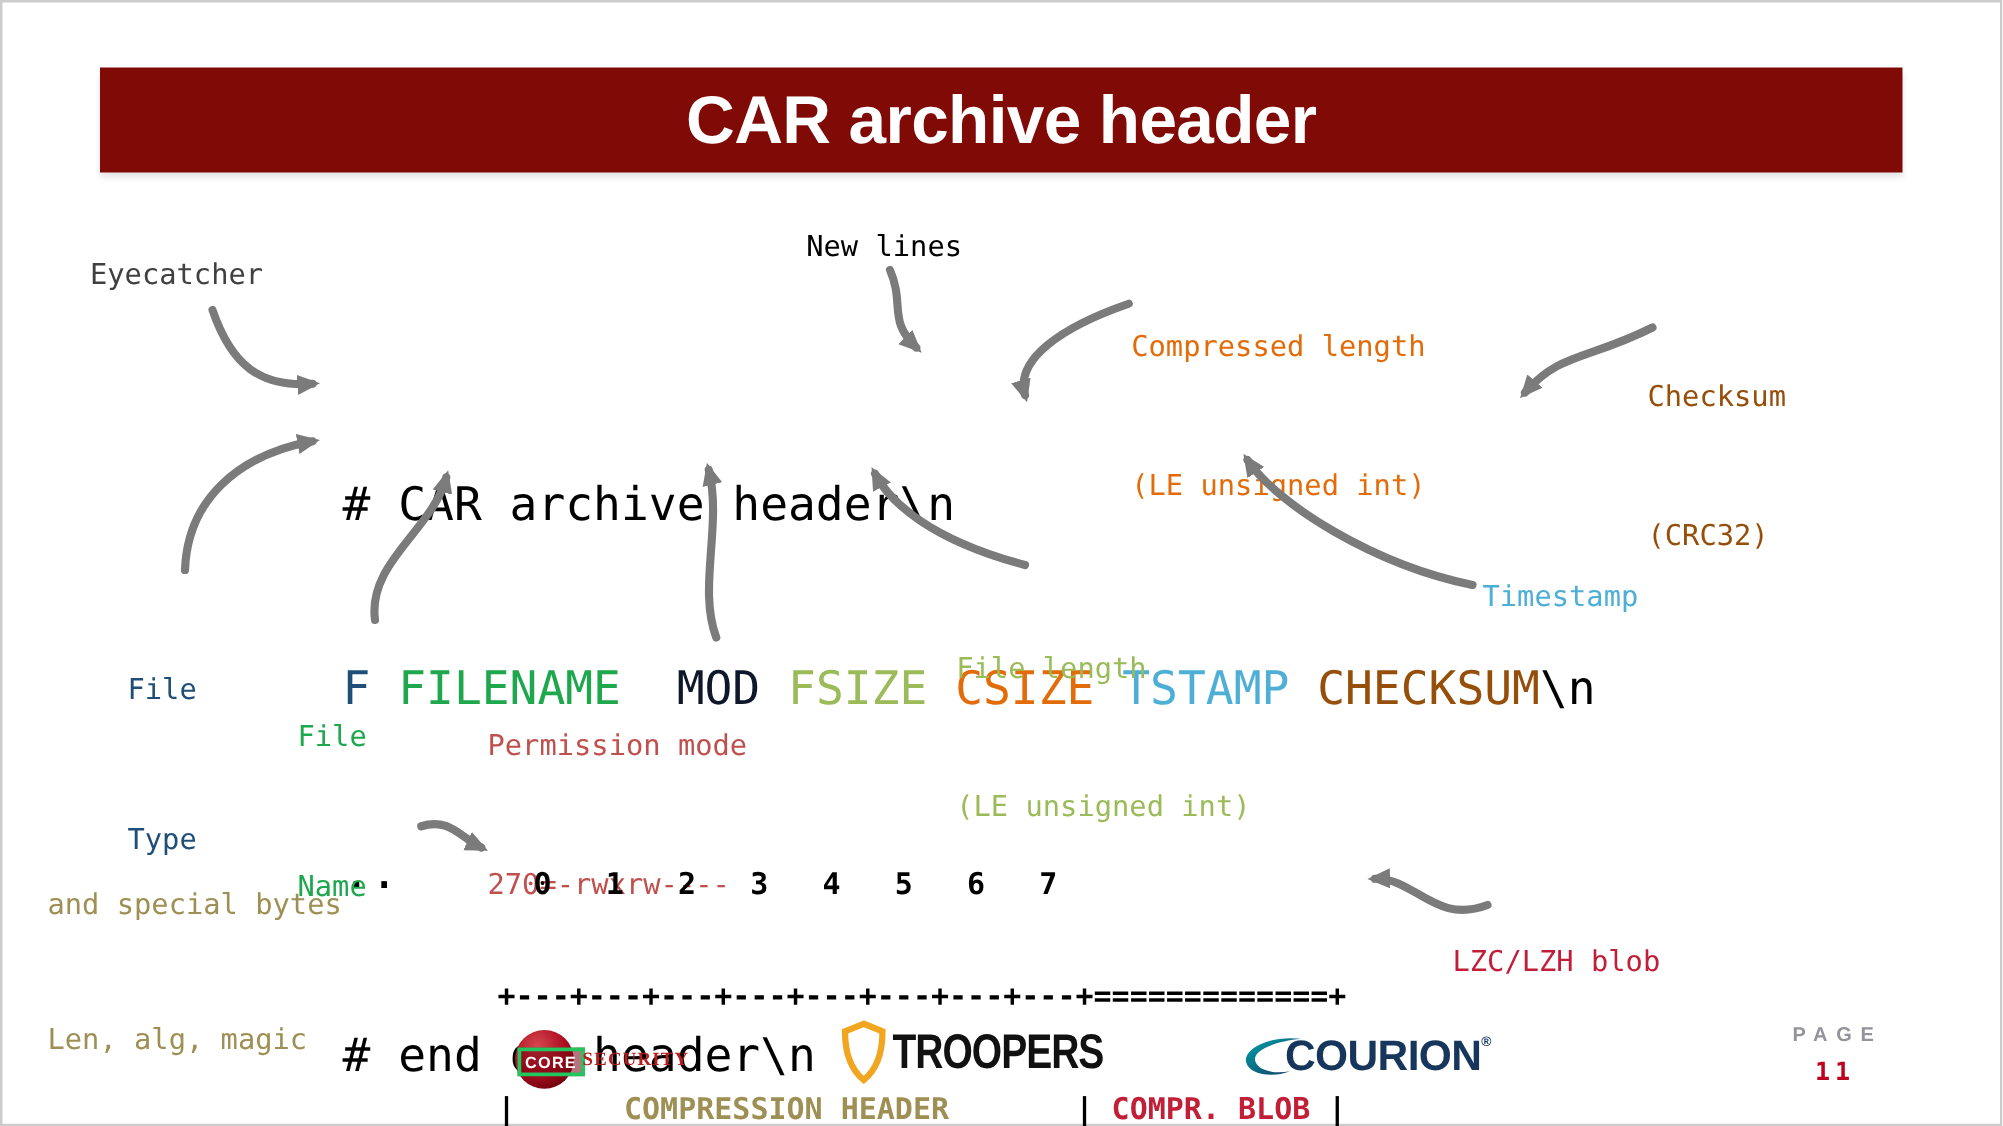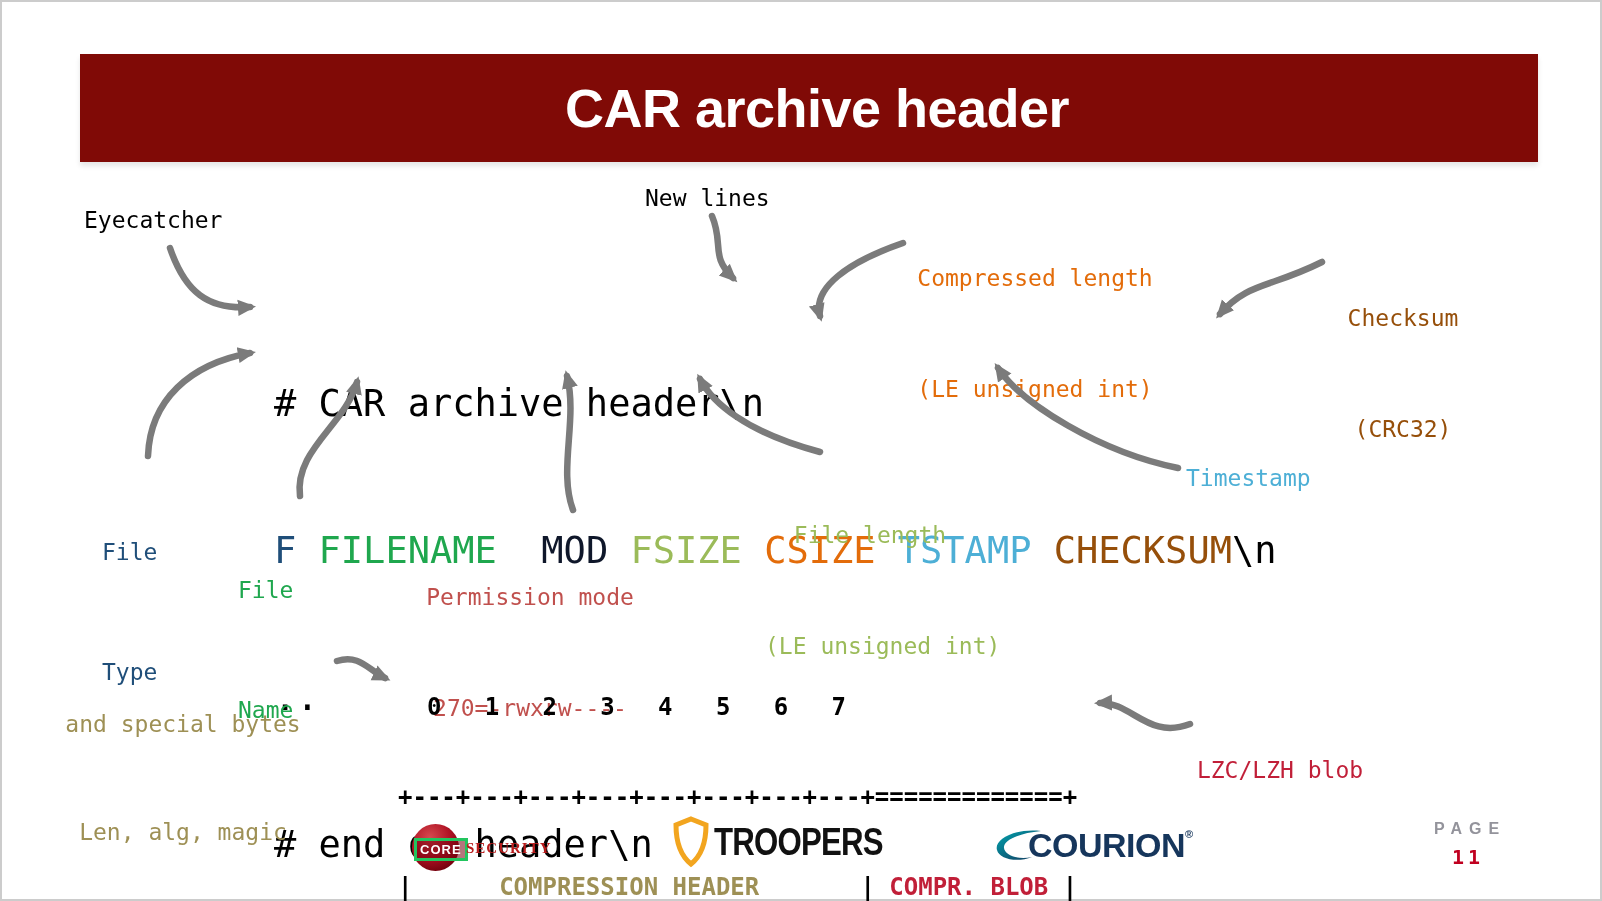--- a/index.html
+++ b/index.html
@@ -3,43 +3,42 @@
 <meta charset="utf-8">
 <style>
   html,body{margin:0;padding:0;}
   body{
     width:1602px;height:901px;position:relative;background:#ffffff;
     font-family:"Liberation Sans",sans-serif;overflow:hidden;
   }
   .frame{position:absolute;inset:0;border:2px solid #cccccc;pointer-events:none;}
   
   .title-bar{
-    position:absolute;left:80px;top:54px;width:1442px;height:108px;
+    position:absolute;left:80px;top:54px;width:1442px;height:84px;
     background:#800a06;display:flex;align-items:center;justify-content:center;
     box-shadow:0 4px 5px rgba(0,0,0,.10);
-    padding-left:16px;
   }
   .title-bar span{
     color:#ffffff;font-size:54px;font-weight:bold;letter-spacing:-.5px;
     font-family:"Liberation Sans",sans-serif;
   }
   
   .mono{font-family:"DejaVu Sans Mono","Liberation Mono",monospace;}
   .code{
     position:absolute;left:274px;top:281px;font-size:37px;line-height:49px;
     color:#000;white-space:pre;
   }
   
   .navy{color:#1f4e79}.green{color:#1fa74e}.brick{color:#0f172a}
   .ygreen{color:#9bbb59}.orange{color:#e36c0a}.sky{color:#4dafd6}
   .brown{color:#964f0a}.olive{color:#9e9055}.crimson{color:#c11f38}
   
   .lbl{position:absolute;font-size:23px;line-height:37px;white-space:pre;}
-  .lbl.center{text-align:center;}
-  .lbl-eyecatcher{left:84px;top:202px;color:#000000;}
+  .lbl.center{}
+  .lbl-eyecatcher{left:72px;top:202px;color:#404040;}
   .lbl-newlines{left:645px;top:180px;color:#000;}
   .lbl-complen{left:905px;top:186px;width:260px;color:#e36c0a;}
   .lbl-checksum{left:1318px;top:226px;width:170px;color:#964f0a;}
   .lbl-filetype{left:102px;top:452px;color:#1f4e79;line-height:40px;}
   .lbl-filename{left:238px;top:490px;color:#1fa74e;line-height:40px;}
   .lbl-permission{left:390px;top:505px;width:280px;color:#c0504d;}
   .lbl-filelength{left:765px;top:443px;width:210px;color:#9bbb59;}
   .lbl-timestamp{left:1186px;top:460px;color:#4dafd6;}
   .lbl-lenalg{left:38px;top:634px;width:290px;color:#9e9055;line-height:36px;}
   .lbl-compblob{left:1162px;top:678px;width:236px;color:#c11f38;}

